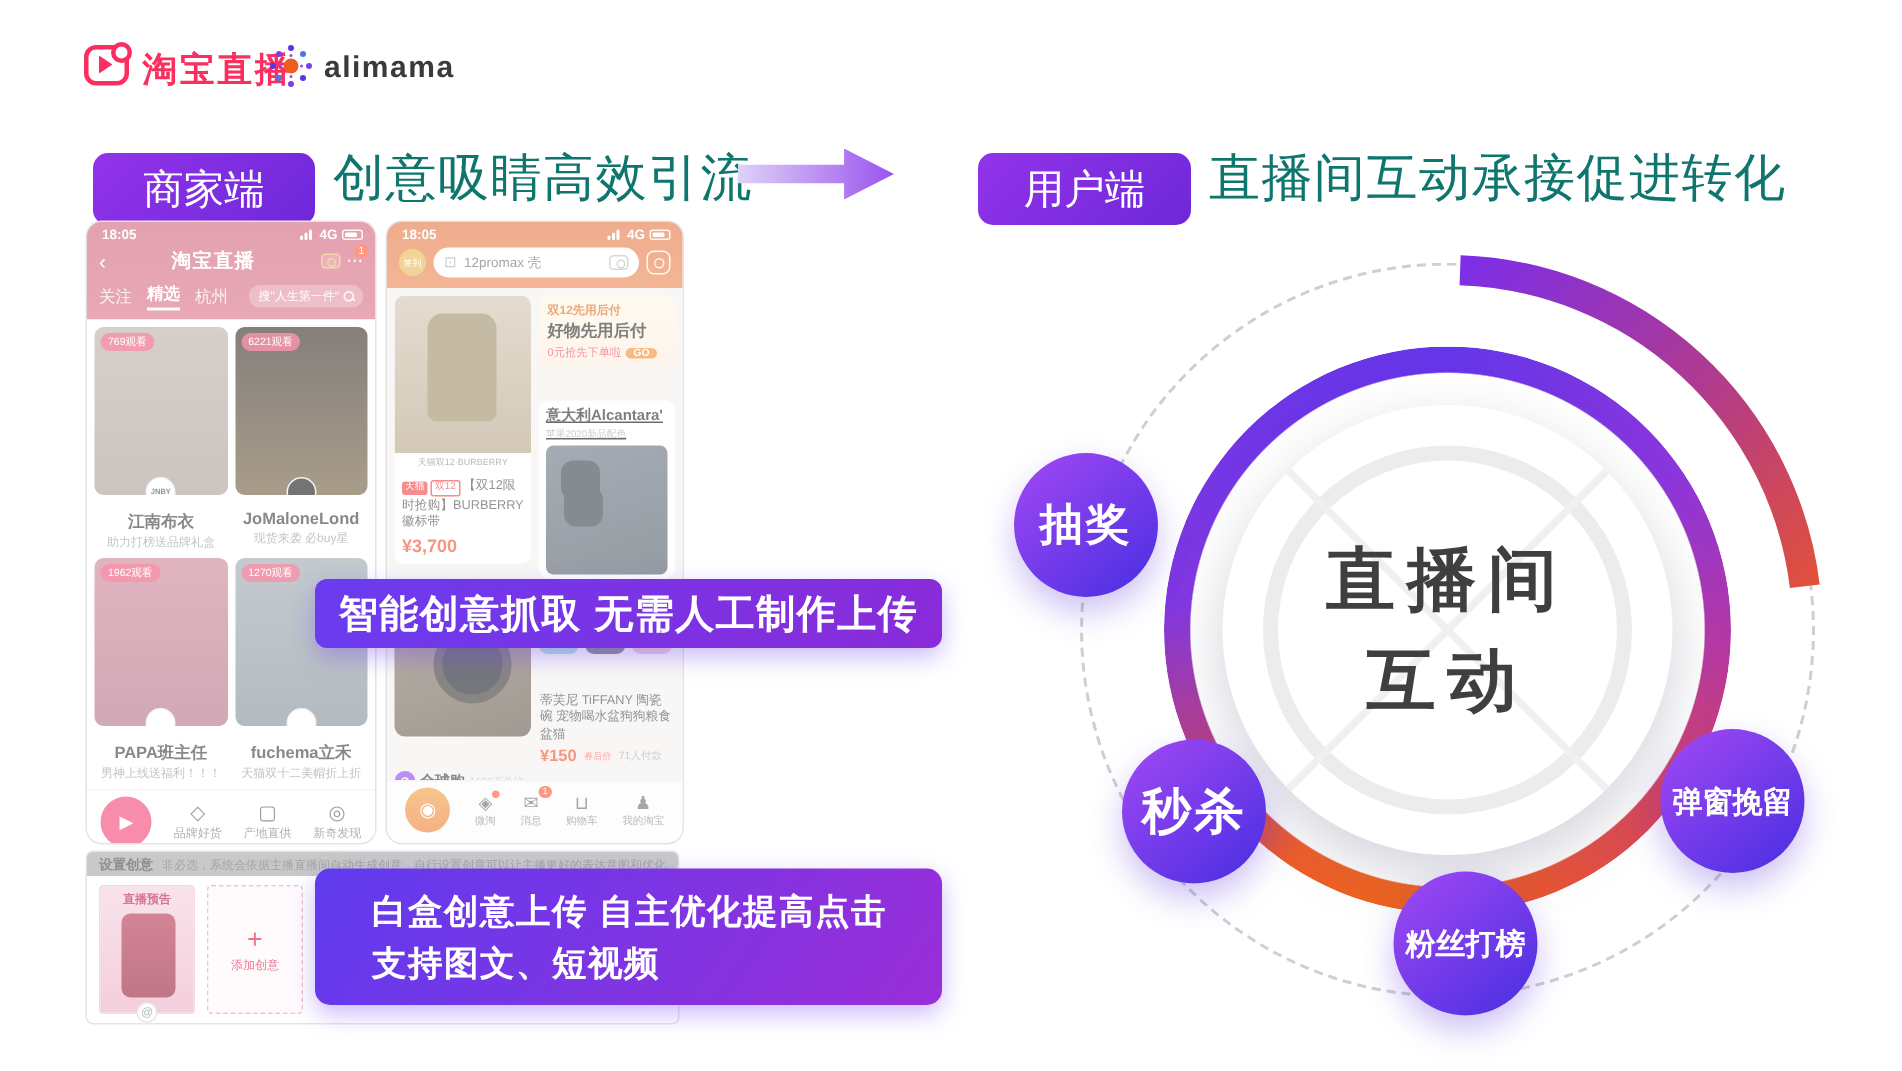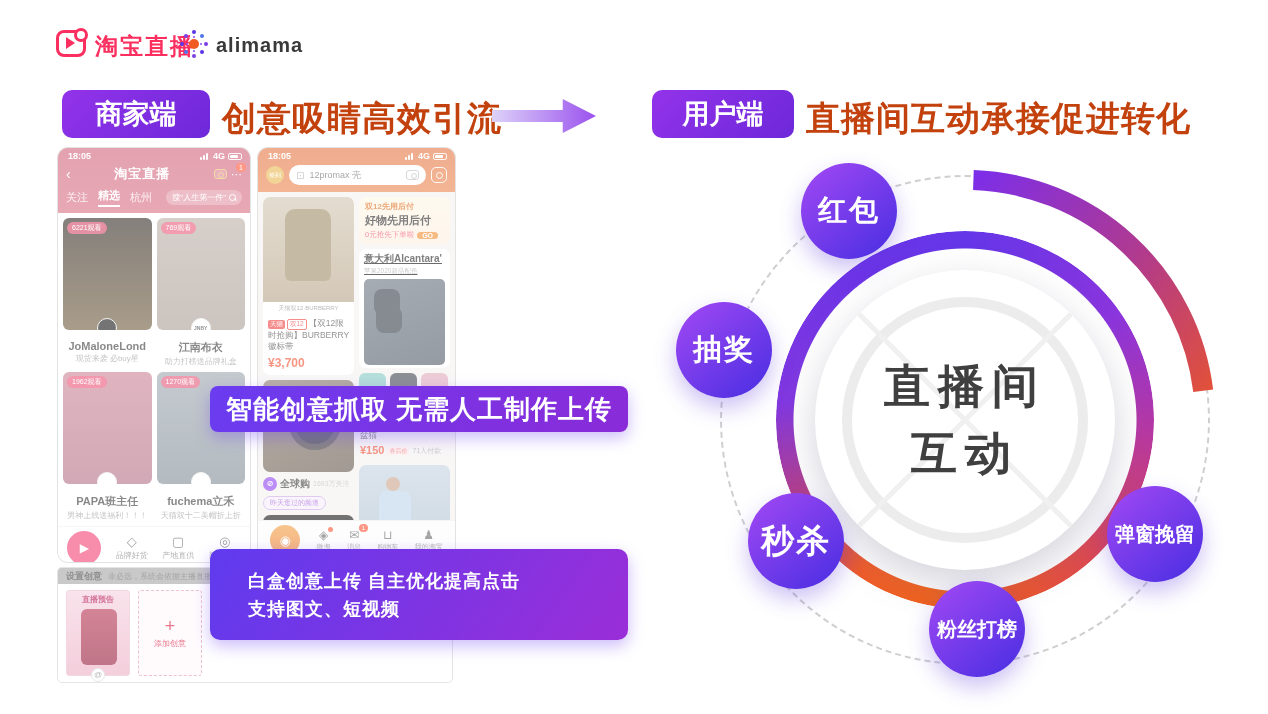--- a/index.html
+++ b/index.html
@@ -12,25 +12,25 @@
   .tb-logo-icon::before{content:"";position:absolute;left:7px;top:4px;border-left:9px solid #fb2f5f;border-top:6px solid transparent;border-bottom:6px solid transparent;}
   .tb-logo-icon::after{content:"";position:absolute;right:-5px;top:-5px;width:8px;height:8px;border-radius:50%;background:#fff;border:3px solid #fb2f5f;}
   .tb-logo-text{position:absolute;left:95px;top:31px;font-size:23px;font-weight:bold;color:#fb2f5f;letter-spacing:2px;}
   .ali-icon{position:absolute;left:178px;top:28px;width:32px;height:32px;}
   .ali-icon .c{position:absolute;left:11px;top:11px;width:10px;height:10px;border-radius:50%;background:#f05a23;}
   .ali-icon .d{position:absolute;left:14px;top:14px;width:4px;height:4px;border-radius:50%;background:transparent;
     box-shadow:0 -12px 0 #5a35e6,8px -8px 0 #4f74ea,12px 0 0 #7b3fe4,8px 8px 0 #5a35e6,0 12px 0 #7b3fe4,-8px 8px 0 #4f74ea,-12px 0 0 #5a35e6,-8px -8px 0 #7b3fe4,0 -7px 0 -1px #8a4ff0,7px 0 0 -1px #8a4ff0,0 7px 0 -1px #8a4ff0,-7px 0 0 -1px #8a4ff0;}
   .ali-text{position:absolute;left:216px;top:34px;font-size:20px;font-weight:bold;color:#3a3a3a;letter-spacing:1px;}
 
   
-  .badge{position:absolute;height:48px;border-radius:10px;color:#fff;font-size:27px;font-weight:bold;
-    display:flex;align-items:center;justify-content:center;background:linear-gradient(135deg,#9333ea,#6d28d9);}
+  .badge{position:absolute;height:48px;border-radius:10px;color:#fff;font-size:27px;font-weight:normal;
+    display:flex;align-items:center;justify-content:center;background:linear-gradient(135deg,#9333ea,#6d28d9);margin-top:12px;}
   .badge.left{left:62px;top:90px;width:148px;}
   .badge.right{left:652px;top:90px;width:142px;}
-  .headline{position:absolute;font-size:34px;font-weight:bold;color:#c2410c;letter-spacing:1px;}
+  .headline{position:absolute;font-size:34px;font-weight:normal;color:#0f766e;letter-spacing:1px;}
   .headline.left{left:222px;top:96px;}
   .headline.right{left:806px;top:96px;}
   .flow-arrow{position:absolute;left:492px;top:99px;width:104px;height:34px;
     background:linear-gradient(90deg,#ddd2f8,#9b52ee);
     clip-path:polygon(0% 32%,68% 32%,68% 0%,100% 50%,68% 100%,68% 68%,0% 68%);}
 
   
   .phone{position:absolute;top:148px;height:414px;border-radius:10px;overflow:hidden;background:#fff;box-shadow:0 0 0 1px #e3e3e3;}
   .phone::after{content:"";position:absolute;inset:0;background:rgba(255,255,255,.42);z-index:6;pointer-events:none;}
   .phone1{left:58px;width:192px;}
@@ -80,21 +80,21 @@
   .p2-srow{display:flex;align-items:center;gap:5px;padding:4px 8px 0;}
   .checkin{width:18px;height:18px;border-radius:50%;background:#e8b64a;color:#fff;font-size:6px;display:flex;align-items:center;justify-content:center;flex:0 0 auto;}
   .p2-search{flex:1;background:#fff;border-radius:11px;height:20px;display:flex;align-items:center;gap:5px;padding:0 7px;color:#999;}
   .scan{font-size:10px;color:#aaa;}
   .p2-stext{font-size:9px;color:#666;flex:1;}
   .cam2{width:13px;height:10px;border:1.5px solid #bbb;border-radius:3px;position:relative;}
   .cam2::before{content:"";position:absolute;left:3.5px;top:1.5px;width:4px;height:4px;border-radius:50%;border:1.5px solid #bbb;}
   .svc{width:16px;height:16px;border-radius:5px;border:1.5px solid rgba(255,255,255,.9);position:relative;flex:0 0 auto;}
   .svc::before{content:"";position:absolute;left:4px;top:4px;width:5px;height:5px;border-radius:50%;border:1.5px solid rgba(255,255,255,.9);}
   .p2-body{background:#f3f1ef;padding:5px;display:flex;gap:5px;align-items:flex-start;}
-  .col{display:flex;flex-direction:column;gap:5px;width:50%;}
+  .col{display:flex;flex-direction:column;gap:23px;width:50%;}
   .wcard{background:#fff;border-radius:7px;overflow:hidden;}
   .burb-img{height:105px;background:linear-gradient(180deg,#cfc3ae,#b5a184);position:relative;}
   .burb-img::before{content:"";position:absolute;left:22px;top:12px;width:46px;height:72px;background:#9b8a64;border-radius:10px 10px 6px 6px;}
   .burb-cap{background:#fff;text-align:center;font-size:6px;color:#888;padding:2px 0;}
   .burb-txt{padding:3px 5px;font-size:8.5px;color:#444;line-height:1.35;}
   .chip-red{display:inline-block;background:#f03a3a;color:#fff;border-radius:2px;font-size:6.5px;padding:0 2px;margin-right:2px;}
   .chip-red.o{background:#fff;color:#f03a3a;border:1px solid #f03a3a;}
   .price{padding:0 5px 5px;color:#f04a2a;font-size:12px;font-weight:bold;}
   .watch{height:92px;border-radius:7px;background:linear-gradient(160deg,#8a7a66,#5d5144);position:relative;}
   .watch::before{content:"";position:absolute;left:26px;top:18px;width:40px;height:40px;border-radius:50%;border:6px solid #32302c;background:#12161c;}
@@ -130,22 +130,22 @@
   .p2-home{width:30px;height:30px;border-radius:50%;background:linear-gradient(180deg,#f29a3a,#ec7a2a);color:#fff;display:flex;align-items:center;justify-content:center;font-size:13px;}
   .p2-tb{display:flex;flex-direction:column;align-items:center;color:#888;font-size:7px;gap:1px;position:relative;}
   .p2-tb .ic{font-size:12px;line-height:12px;color:#666;}
   .reddot{position:absolute;right:-2px;top:-2px;width:5px;height:5px;border-radius:50%;background:#ff4d2e;}
   .msgb{position:absolute;right:-7px;top:-5px;background:#ff4d2e;color:#fff;font-size:6px;border-radius:6px;padding:0 3px;line-height:8px;}
 
   
   .band1{position:absolute;left:210px;top:386px;width:418px;height:46px;border-radius:8px;z-index:10;
     background:linear-gradient(115deg,#6a3cf0,#8a2bd8);display:flex;align-items:center;justify-content:center;
     color:#fff;font-size:26px;font-weight:bold;letter-spacing:1px;box-shadow:0 6px 16px rgba(106,60,240,.35);}
-  .band2{position:absolute;left:210px;top:549px;width:418px;height:91px;border-radius:10px;z-index:10;
-    background:linear-gradient(125deg,#5f3bee,#9a2ed8);color:#fff;font-size:18px;font-weight:bold;letter-spacing:1px;
+  .band2{position:absolute;left:210px;top:579px;width:418px;height:91px;border-radius:10px;z-index:10;
+    background:linear-gradient(125deg,#5f3bee,#9a2ed8);color:#fff;font-size:23px;font-weight:bold;letter-spacing:1px;
     display:flex;flex-direction:column;justify-content:center;padding-left:38px;gap:4px;box-shadow:0 6px 16px rgba(106,60,240,.35);}
 
   
   .strip{position:absolute;left:58px;top:568px;width:394px;height:114px;background:#fff;border-radius:4px;box-shadow:0 0 0 1px #e5e5e5;overflow:hidden;}
   .strip::after{content:"";position:absolute;inset:0;background:rgba(255,255,255,.30);z-index:5;pointer-events:none;}
   .strip-bar{background:#b2b2b2;border-radius:0 0 8px 0;height:16px;display:flex;align-items:center;gap:6px;padding:0 8px;}
   .strip-bar .t{font-size:9px;font-weight:bold;color:#5e5e5e;white-space:nowrap;}
   .strip-bar .n{font-size:8px;color:#7d7d7d;white-space:nowrap;overflow:hidden;}
   .strip-body{display:flex;gap:8px;padding:6px 8px;}
   .thumb1{width:64px;height:86px;border:1px solid #eec6d4;border-radius:3px;background:linear-gradient(180deg,#f6d7e3,#efb9cc);position:relative;overflow:visible;}
@@ -222,34 +222,34 @@
         <span class="p1-tab on">精选</span>
         <span class="p1-tab">杭州</span>
         <span class="p1-search">
           <span>搜"人生第一件"</span>
           <span class="mag"></span>
         </span>
       </div>
     </div>
     <div class="p1-grid">
       <div class="lcard">
+        <div class="img i1">
+          <span class="vbadge">769观看</span>
+          <span class="chip">JNBY</span>
+        </div>
+        <div class="t">江南布衣</div>
+        <div class="s">助力打榜送品牌礼盒</div>
+      </div>
+      <div class="lcard">
         <div class="img i2">
           <span class="vbadge">6221观看</span>
           <span class="chip" style="background:#111;"></span>
         </div>
         <div class="t">JoMaloneLond</div>
         <div class="s">现货来袭 必buy星</div>
-      </div>
-      <div class="lcard">
-        <div class="img i1">
-          <span class="vbadge">769观看</span>
-          <span class="chip">JNBY</span>
-        </div>
-        <div class="t">江南布衣</div>
-        <div class="s">助力打榜送品牌礼盒</div>
       </div>
       <div class="lcard">
         <div class="img i3">
           <span class="vbadge">1962观看</span>
           <span class="chip"></span>
         </div>
         <div class="t">PAPA班主任</div>
         <div class="s">男神上线送福利！！！</div>
       </div>
       <div class="lcard">
@@ -416,19 +416,18 @@
   <div class="center-circle">
     <svg width="300" height="300" viewBox="0 0 300 300">
       <circle cx="150" cy="150" r="118" fill="none" stroke="#ececec" stroke-width="10"></circle>
       <path d="M 40 40 L 260 260 M 260 40 L 40 260" stroke="#f0f0f0" stroke-width="5" fill="none"></path>
     </svg>
     <div class="center-title">
       <div>直播间</div>
       <div>互动</div>
     </div>
   </div>
-  <div class="bubble b1">红包</div>
   <div class="bubble b2">抽奖</div>
   <div class="bubble b3">秒杀</div>
   <div class="bubble b4">粉丝打榜</div>
   <div class="bubble b5">弹窗挽留</div>
 
 </div>
 
 </body></html>

